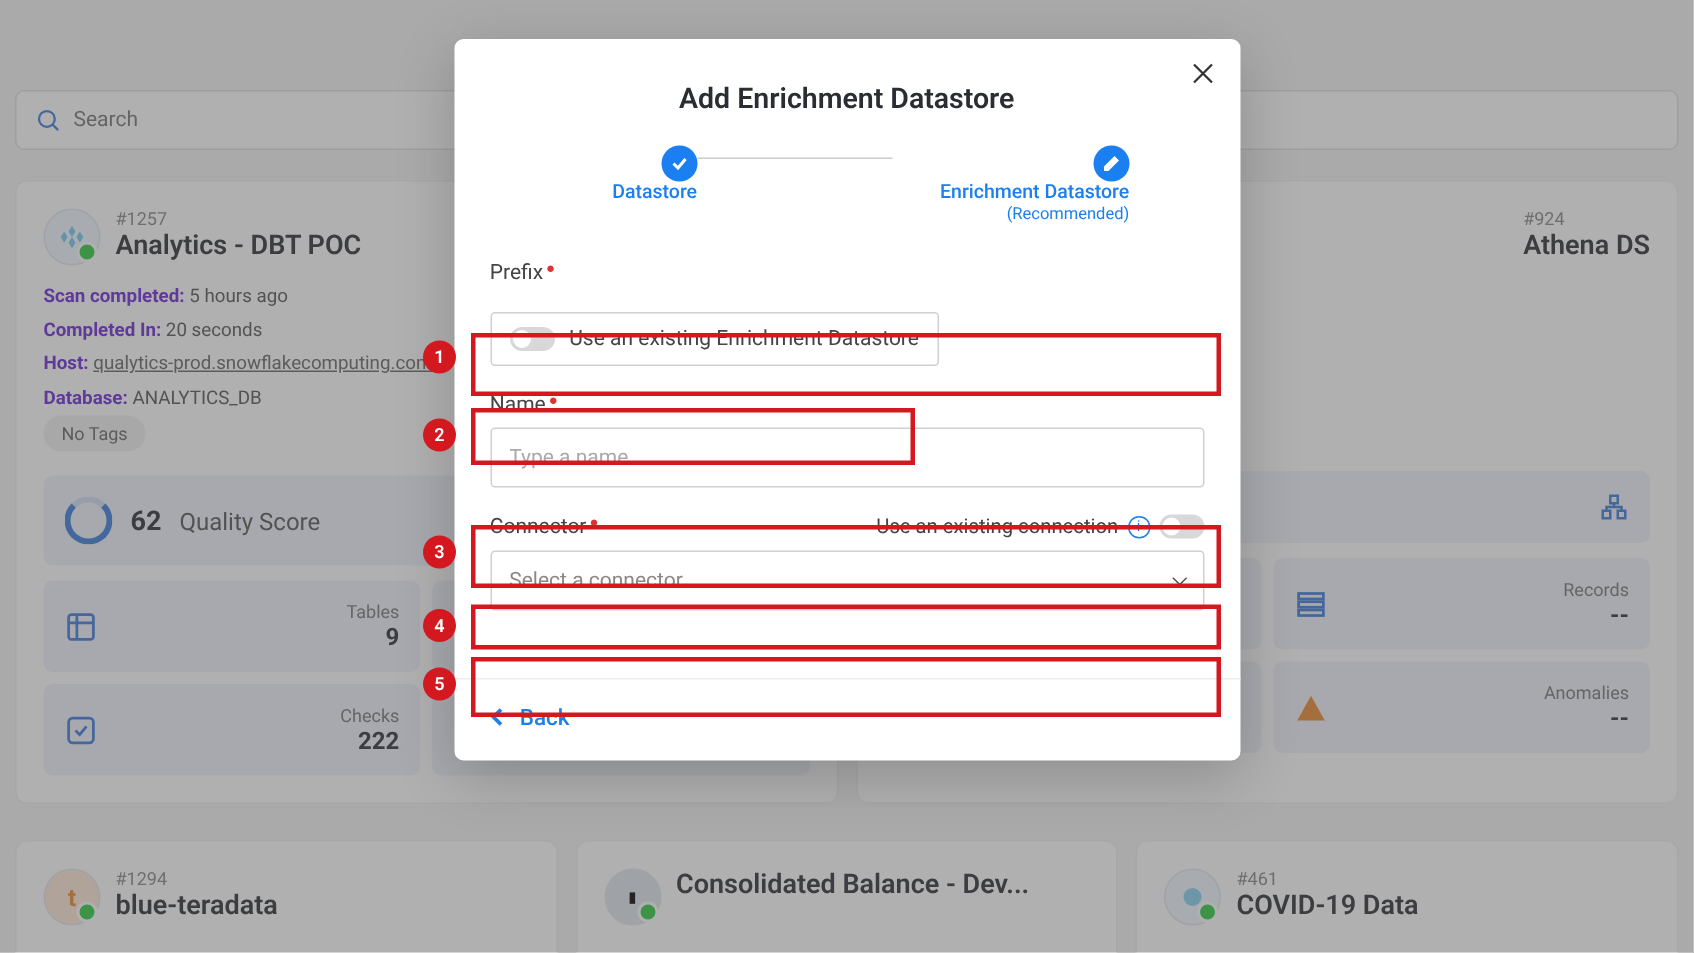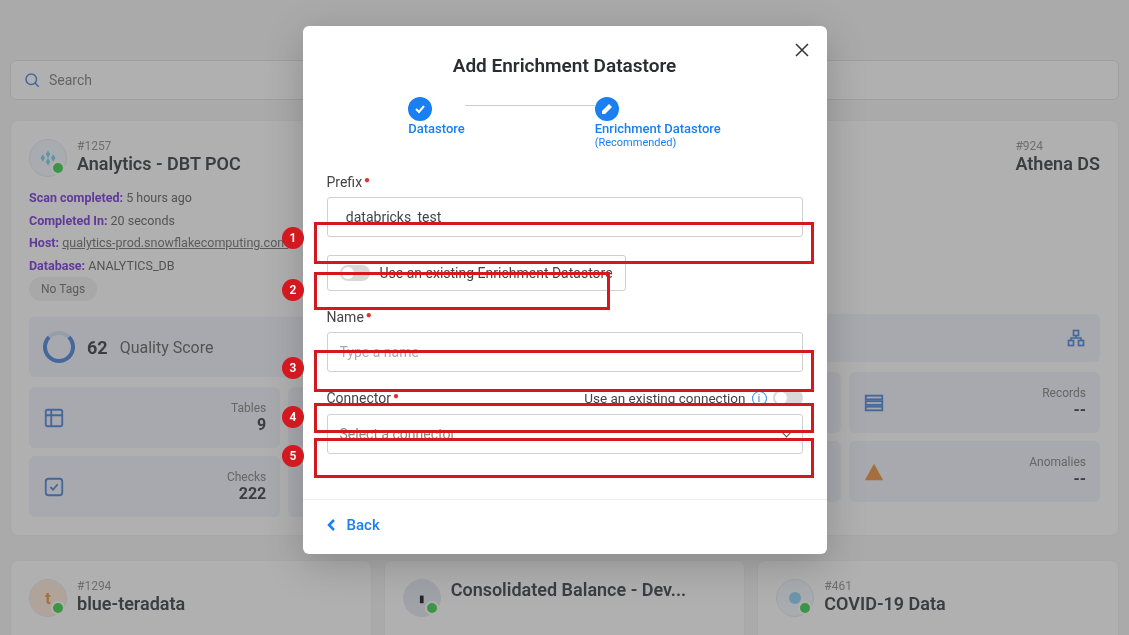--- a/index.html
+++ b/index.html
@@ -46,21 +46,21 @@
 .cards-row2 .card { flex: 1; }
 
 
 .modal { position: absolute; top: 26px; left: 50%; transform: translateX(-50%); width: 524px; background: #fff; border-radius: 6px; box-shadow: 0 10px 40px rgba(0,0,0,0.2); z-index: 100; padding: 0; }
 .modal-close { position: absolute; top: 14px; right: 18px; font-size: 18px; color: #555; cursor: pointer; background: none; border: none; }
 .modal-title { text-align: center; font-size: 19px; font-weight: 600; color: #2a2e33; padding: 28px 0 20px; }
 .stepper { display: flex; align-items: center; justify-content: center; gap: 0; padding: 0 60px 25px; }
 .step-circle { width: 24px; height: 24px; border-radius: 50%; background: #1a7ff0; display: flex; align-items: center; justify-content: center; color: #fff; }
 .step-label { font-size: 13px; color: #1a7ff0; font-weight: 500; }
 .step-sub { font-size: 11px; color: #1a7ff0; }
-.step-wrap { display: flex; flex-direction: column; align-items: flex-start; position: relative; }
+.step-wrap { display: flex; flex-direction: column; align-items: flex-end; position: relative; margin-left: 32px; }
 .stepper-line { height: 1px; background: #ccc; width: 130px; margin-bottom: 36px; }
 
 .modal-body { padding: 0 24px; }
 .field { margin-bottom: 18px; position: relative; }
 .field-label { font-size: 14px; color: #444; margin-bottom: 7px; display: block; }
 .req { color: #d33; font-size: 10px; vertical-align: top; margin-left: 2px; }
 .field-input { width: 100%; border: 1px solid #d0d0d0; border-radius: 3px; padding: 11px 12px; font-size: 14px; color: #444; outline: none; }
 .field-input::placeholder { color: #aaa; }
 .field-select { width: 100%; border: 1px solid #d0d0d0; border-radius: 3px; padding: 11px 12px; font-size: 14px; color: #888; background: #fff; display: flex; justify-content: space-between; align-items: center; cursor: pointer; }
 
@@ -296,21 +296,20 @@
           </svg>
         </div>
       <div class="step-label">Enrichment Datastore</div>
       <div class="step-sub">(Recommended)</div>
     </div>
   </div>
 
   <div class="modal-body">
     <div class="field">
       <label class="field-label"><span>Prefix</span><span class="req">●</span></label>
-      <input class="field-input" value="_databricks_test" style="">
     </div>
 
     <div class="field">
       <div class="toggle-row">
         <div class="toggle"></div>
         <span class="toggle-label">Use an existing Enrichment Datastore</span>
       </div>
     </div>
 
     <div class="field">

